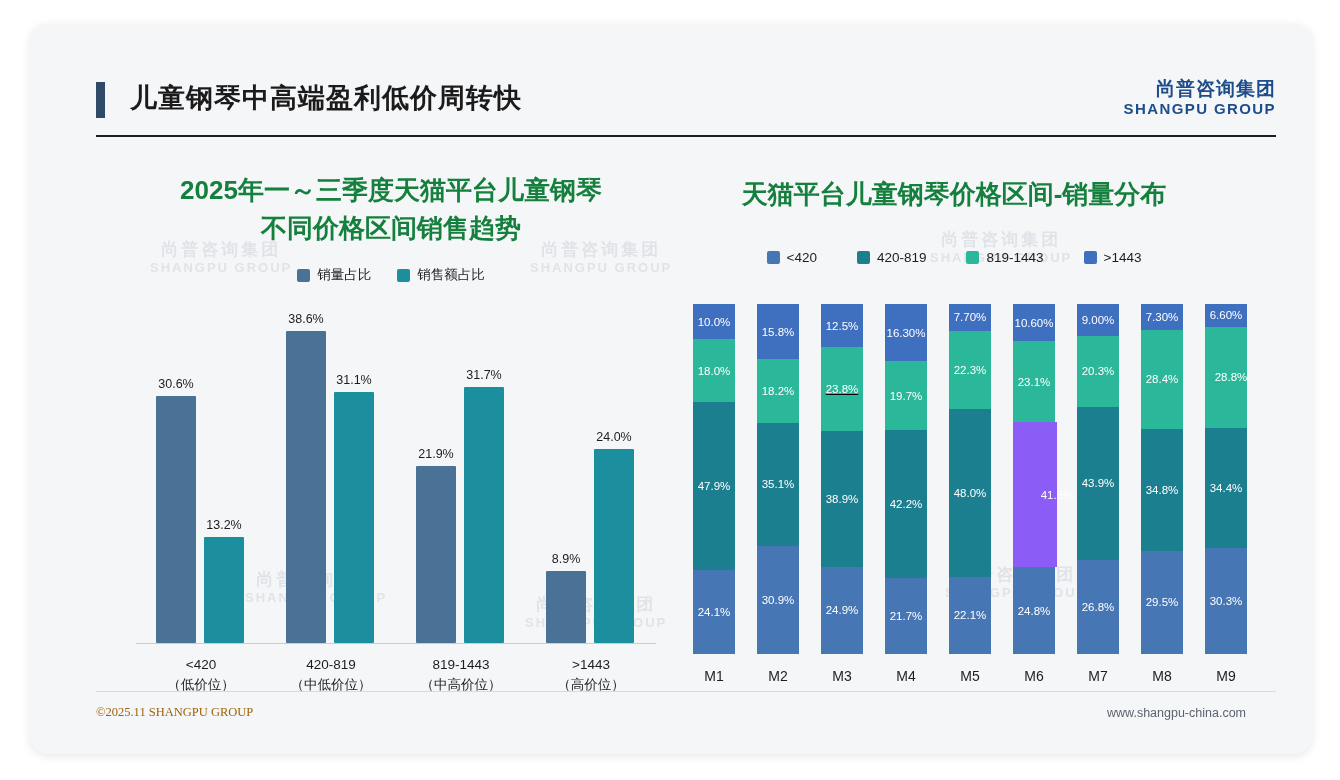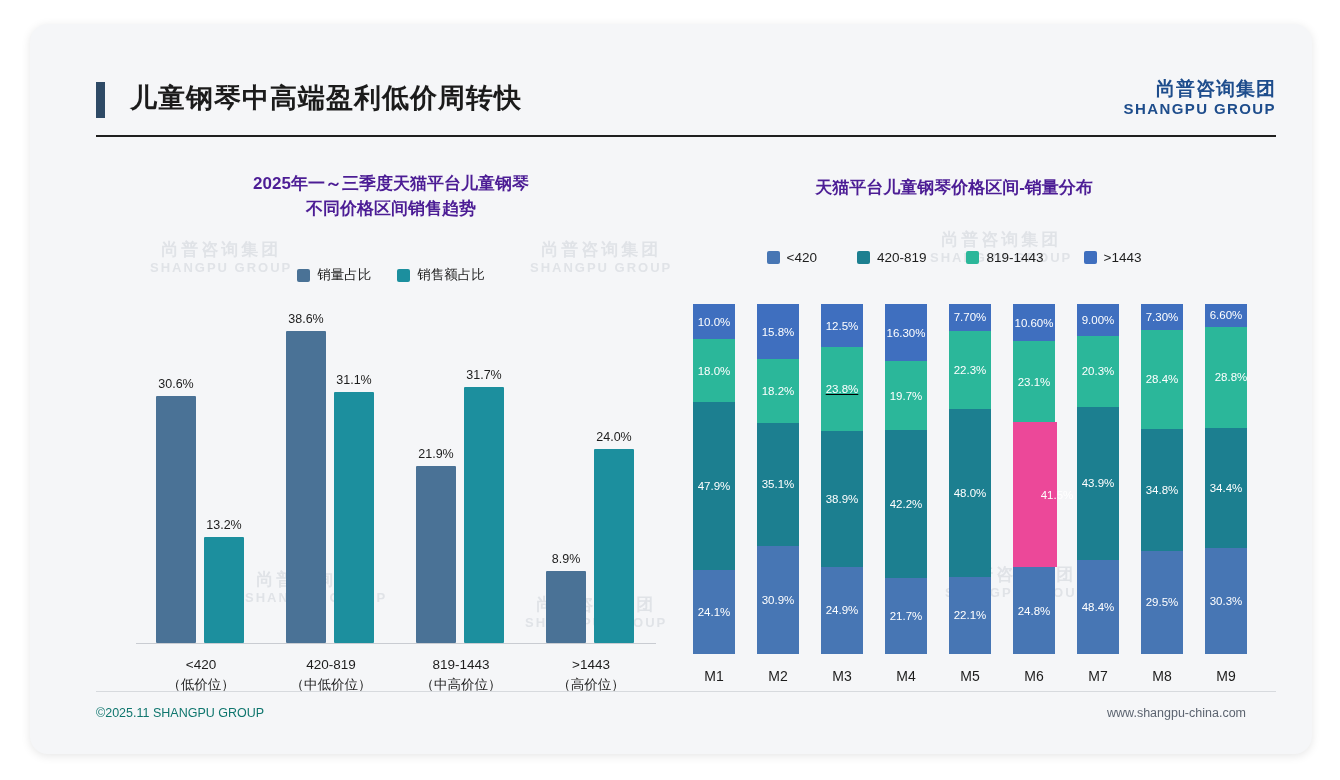--- a/index.html
+++ b/index.html
@@ -91,23 +91,23 @@
     height: 560px;
   }
   .panel-left  { left: 66px;  width: 590px; }
   .panel-right { left: 639px; width: 570px; }
 
   .chart-title {
     position: absolute;
     top: 18px;
     width: 100%;
     text-align: center;
-    font-size: 17px;
+    font-size: 26px;
     font-weight: bold;
-    color: #4c1d95;
+    color: #15803d;
     line-height: 1.45;
   }
   .panel-right .chart-title { top: 22px; }
 
   
   .legend {
     position: absolute;
     display: flex;
     align-items: center;
     justify-content: center;
@@ -207,21 +207,22 @@
   .footer-rule {
     position: absolute;
     left: 66px; bottom: 62px;
     width: 1180px; height: 1px;
     background: #d7dade;
   }
   .footer-left {
     position: absolute;
     left: 66px; bottom: 34px;
     font-size: 12.5px;
-    color: #0f766e;
+    color: #a16207;
+    font-family: Liberation Serif, serif;
   }
   .footer-right {
     position: absolute;
     right: 66px; bottom: 34px;
     font-size: 12.5px;
     color: #5c6470;
   }
 </style>
 </head>
 <body>
@@ -447,35 +448,35 @@
           <div class="seg" style="bottom:92.4%; height:7.6%;  background:#3f6fbf;">
               <span class="seg-label">7.70%</span>
             </div>
           <div class="xlab" style="top:calc(100% + 14px);">M5</div>
         </div>
 
         <div class="scol" style="left:328px;">
           <div class="seg" style="bottom:0%;    height:24.8%; background:#4776b4;">
               <span class="seg-label">24.8%</span>
             </div>
-          <div class="seg" style="bottom:24.8%; height:41.5%; background:#ec4899;padding-left:44px;">
+          <div class="seg" style="bottom:24.8%; height:41.5%; background:#8b5cf6;padding-left:44px;">
               <span class="seg-label">41.5%</span>
             </div>
           <div class="seg" style="bottom:66.3%; height:23.1%; background:#2bb79a;">
               <span class="seg-label">23.1%</span>
             </div>
           <div class="seg" style="bottom:89.4%; height:10.6%; background:#3f6fbf;">
               <span class="seg-label">10.60%</span>
             </div>
           <div class="xlab" style="top:calc(100% + 14px);">M6</div>
         </div>
 
         <div class="scol" style="left:392px;">
           <div class="seg" style="bottom:0%;    height:26.8%; background:#4776b4;">
-              <span class="seg-label">48.4%</span>
+              <span class="seg-label">26.8%</span>
             </div>
           <div class="seg" style="bottom:26.8%; height:43.9%; background:#1c7f90;">
               <span class="seg-label">43.9%</span>
             </div>
           <div class="seg" style="bottom:70.7%; height:20.3%; background:#2bb79a;">
               <span class="seg-label">20.3%</span>
             </div>
           <div class="seg" style="bottom:91.0%; height:9.0%;  background:#3f6fbf;">
               <span class="seg-label">9.00%</span>
             </div>

